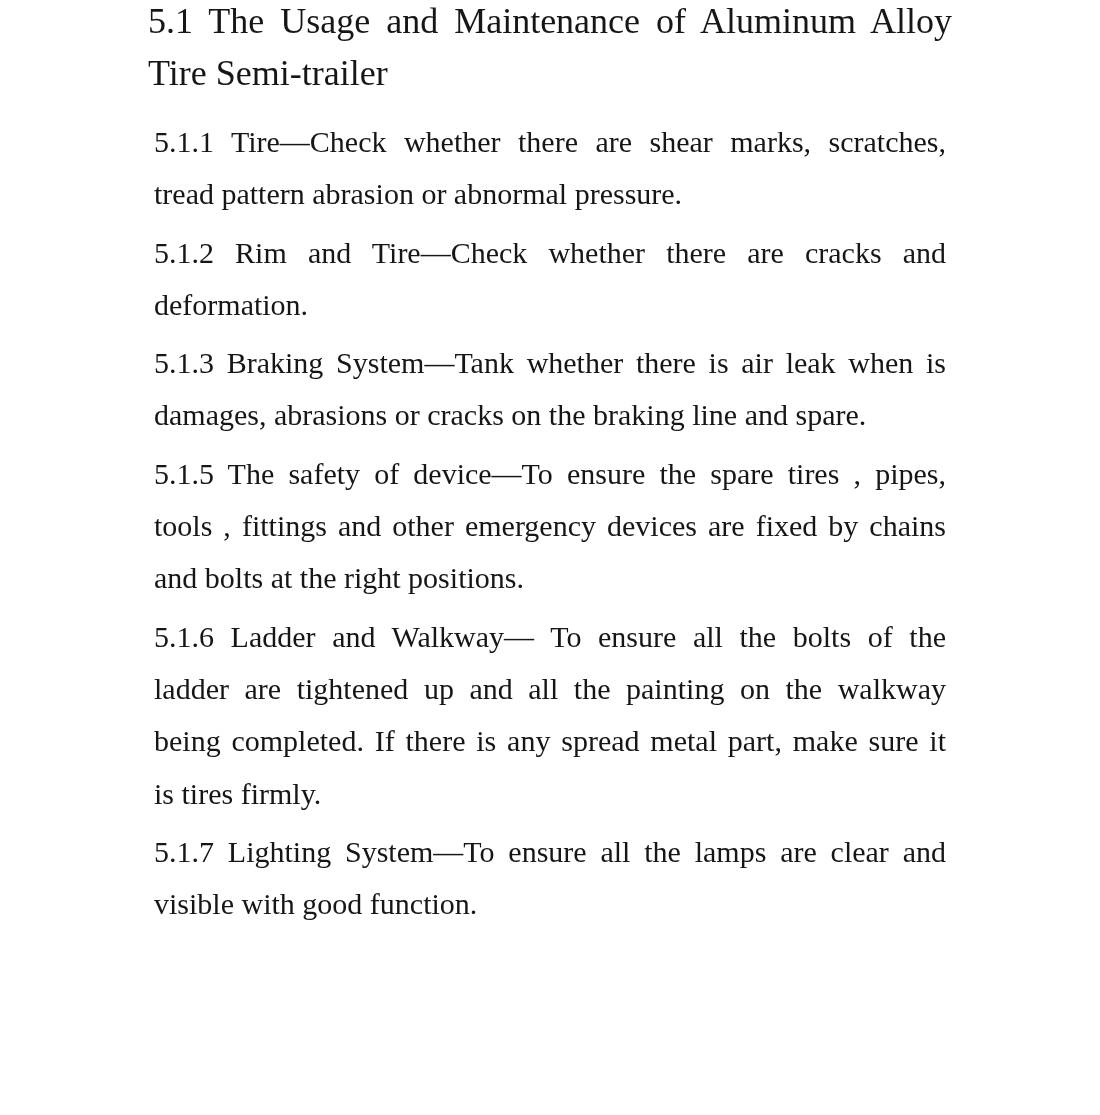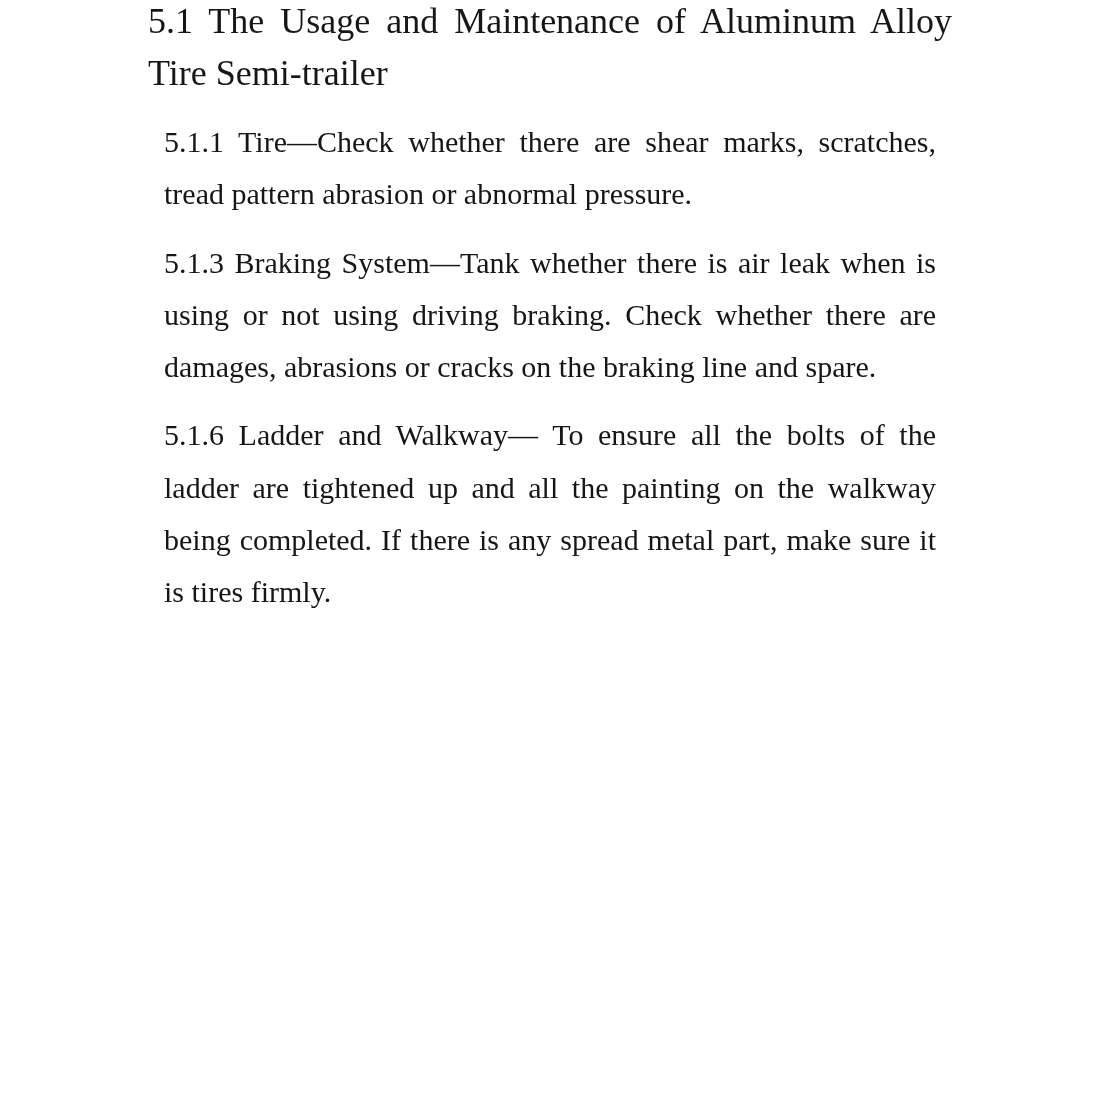--- a/index.html
+++ b/index.html
@@ -28,21 +28,21 @@
     font-size: 36px;
     line-height: 52px;
     font-weight: normal;
   }
   .bodytext {
     margin-top: 17px;
     font-size: 30px;
     line-height: 52.3px;
   }
   .paragraph {
-    margin: 16px;
+    margin: 6px;
   }
   .line {
     text-align: justify;
     text-align-last: left;
   }
   .line.j {
     text-align-last: justify;
   }
 </style>
 </head>
@@ -53,25 +53,37 @@
     <h1 class="title">
         <div class="line j">5.1 The Usage and Maintenance of Aluminum Alloy</div>
         <div class="line">Tire Semi-trailer</div>
       </h1>
     <div class="bodytext">
         <div class="paragraph">
           <div class="line j">5.1.1 Tire—Check whether there are shear marks, scratches,</div>
           <div class="line">tread pattern abrasion or abnormal pressure.</div>
         </div>
         <div class="paragraph">
+          <div class="line j">5.1.2 Rim and Tire—Check whether there are cracks and</div>
+          <div class="line">deformation.</div>
+        </div>
+        <div class="paragraph">
           <div class="line j">5.1.3 Braking System—Tank whether there is air leak when is</div>
-          <div class="line j">using or not using driving braking. Check whether there are</div>
           <div class="line">damages, abrasions or cracks on the braking line and spare.</div>
+        </div>
+        <div class="paragraph">
+          <div class="line j">5.1.5 The safety of device—To ensure the spare tires , pipes,</div>
+          <div class="line j">tools , fittings and other emergency devices are fixed by chains</div>
+          <div class="line">and bolts at the right positions.</div>
         </div>
         <div class="paragraph">
           <div class="line j">5.1.6 Ladder and Walkway— To ensure all the bolts of the</div>
           <div class="line j">ladder are tightened up and all the painting on the walkway</div>
           <div class="line j">being completed. If there is any spread metal part, make sure it</div>
           <div class="line">is tires firmly.</div>
         </div>
+        <div class="paragraph">
+          <div class="line j">5.1.7 Lighting System—To ensure all the lamps are clear and</div>
+          <div class="line">visible with good function.</div>
+        </div>
       </div>
   </div>
 </div>
 
 </body></html>

